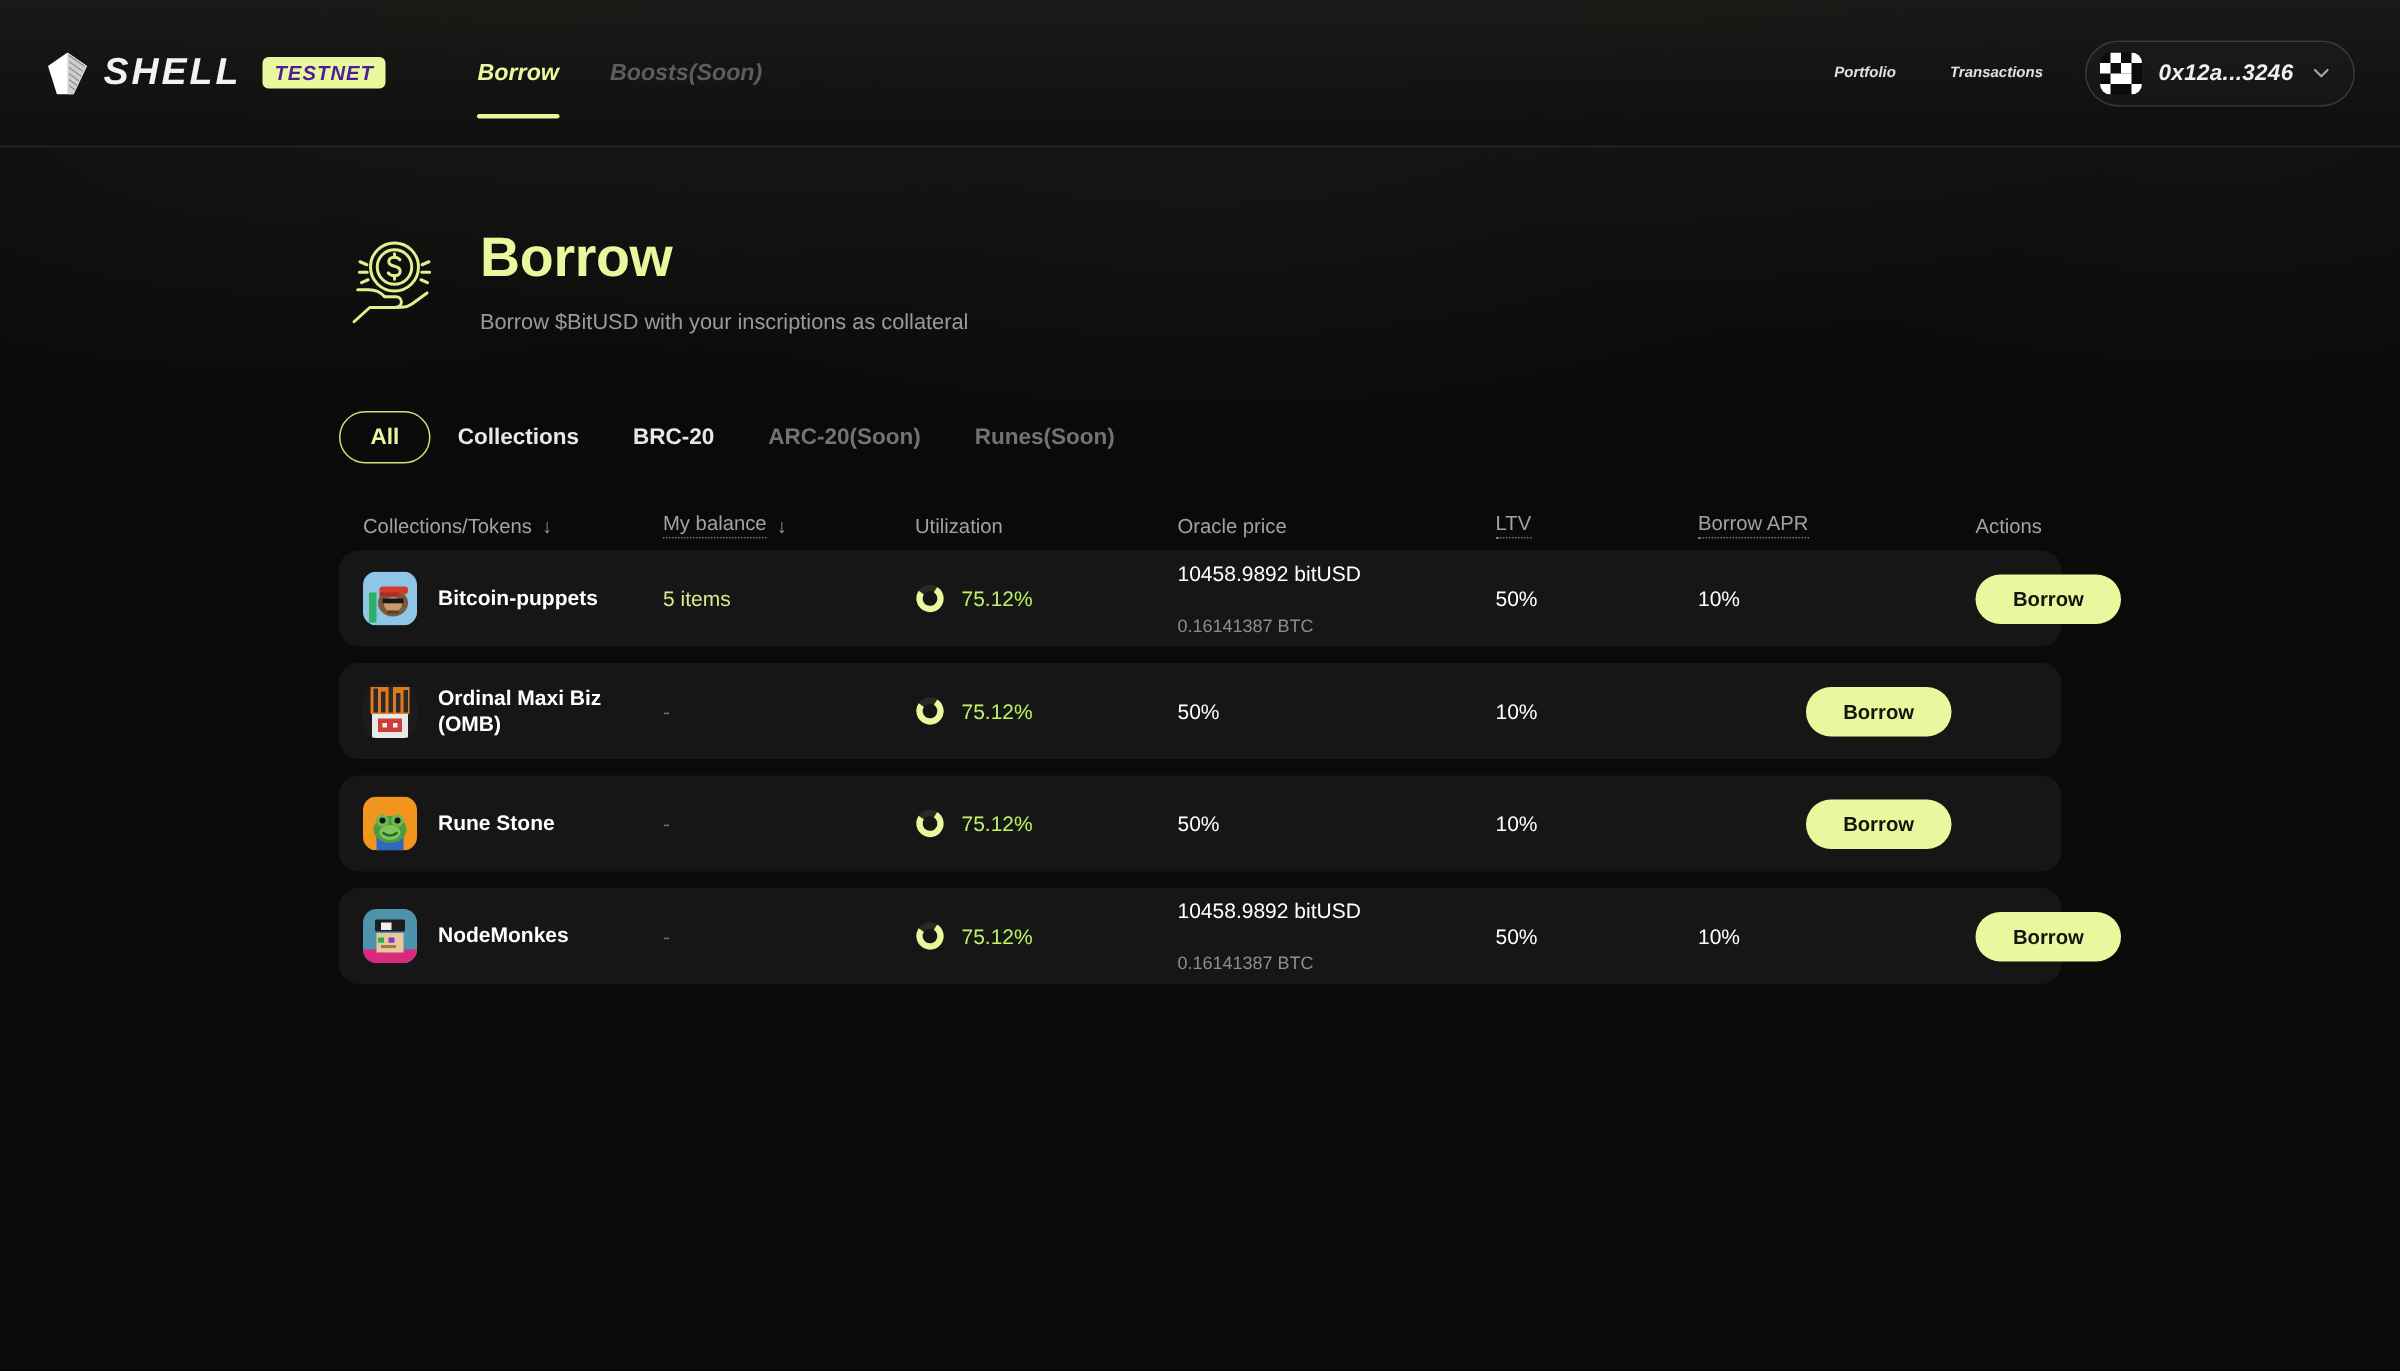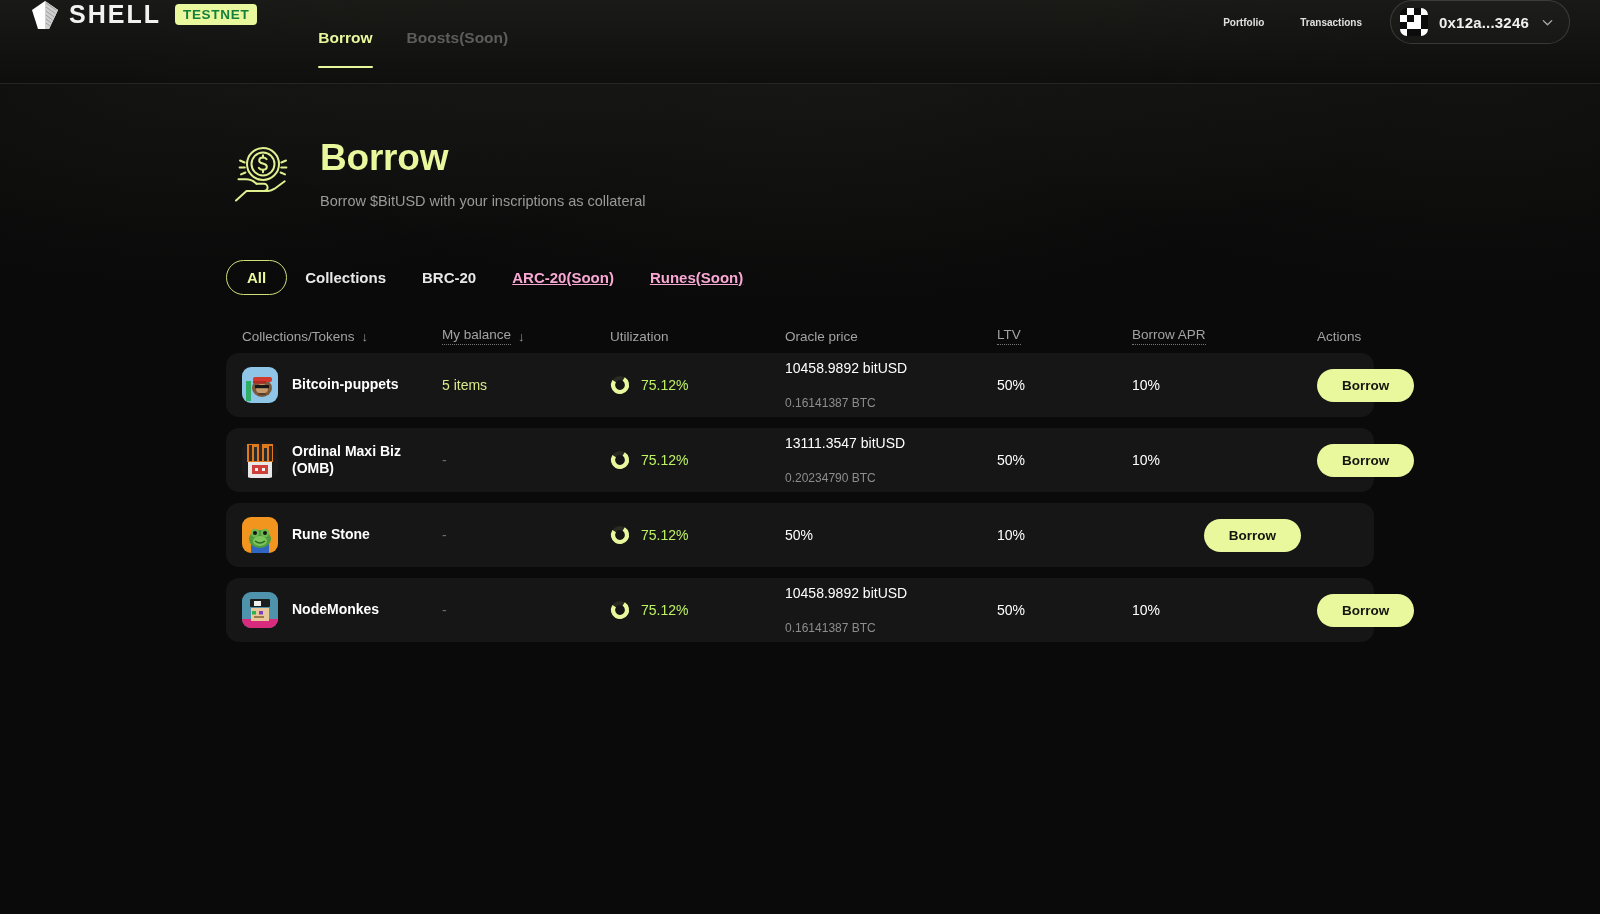--- a/index.html
+++ b/index.html
@@ -23,36 +23,37 @@
       radial-gradient(ellipse 700px 300px at 12% 8%, rgba(45,45,40,0.30) 0%, rgba(10,10,10,0) 70%),
       radial-gradient(ellipse 700px 300px at 92% 8%, rgba(45,45,40,0.26) 0%, rgba(10,10,10,0) 70%);
     pointer-events: none;
     z-index: 0;
   }
 
   
   .topbar {
     position: relative;
     z-index: 2;
-    height: 84px;
-    display: flex;
-    align-items: flex-start;
+    height: 98px;
+    display: flex;
+    align-items: center;
     padding: 0 30px 0 32px;
     border-bottom: 1px solid rgba(255,255,255,0.055);
     background: linear-gradient(180deg, rgba(26,26,24,0.92) 0%, rgba(14,14,13,0.92) 100%);
+    font-style: italic;
   }
   .logo-zone { display: flex; align-items: center; gap: 11px; }
   .logo-mark { width: 26px; height: 28px; display:block; }
   .logo-word {
     font-size: 25px; font-weight: 700; letter-spacing: 2.0px;
     color: #f2f2f2;
   }
   .testnet-badge {
     background: #e9f79d;
-    color: #15803d;
+    color: #4c1d95;
     font-size: 13.5px;
     font-weight: 700;
     letter-spacing: 0.7px;
     padding: 3px 8px 3px 8px;
     border-radius: 4px;
     margin-left: 3px;
   }
 
   .main-nav { display: flex; align-items: center; gap: 0; margin-left: 44px; height: 76px; }
   .nav-item {
@@ -153,21 +154,21 @@
     padding: 8px 18px;
     border-radius: 30px;
     cursor: pointer;
     white-space: nowrap;
   }
   .chip.active {
     color: #e9f79d;
     border: 1.3px solid #cfe07a;
     padding: 8px 20px;
   }
-  .chip.dim { color: #f9a8d4; cursor: default; text-decoration: underline; }
+  .chip.dim { color: #737373; cursor: default; }
 
   .search-box {
     margin-left: auto;
     display: flex;
     align-items: center;
     gap: 10px;
     width: 228px;
     height: 38px;
     border-radius: 24px;
     border: 1px solid rgba(255,255,255,0.07);
@@ -451,24 +452,20 @@
         <div class="cell">
           <span class="bal-dash">-</span>
         </div>
         <div class="cell util">
           <svg width="20" height="20" viewBox="0 0 20 20">
             <circle cx="10" cy="10" r="7" fill="none" stroke="#2a2a22" stroke-width="4.2"></circle>
             <circle cx="10" cy="10" r="7" fill="none" stroke="#e9f79d" stroke-width="4.2" stroke-dasharray="33.03 10.96" transform="rotate(-58 10 10)" stroke-linecap="butt"></circle>
           </svg>
           <span class="util-val">75.12%</span>
         </div>
-        <div class="cell">
-          <div class="oracle-main">13111.3547 bitUSD</div>
-          <div class="oracle-sub">0.20234790 BTC</div>
-        </div>
         <div class="cell ltv">50%</div>
         <div class="cell apr">10%</div>
         <div class="actions">
           <button class="borrow-btn">Borrow</button>
         </div>
       </div>
 
       <div class="grid row">
         <div class="cell coll">
           <div class="avatar">

